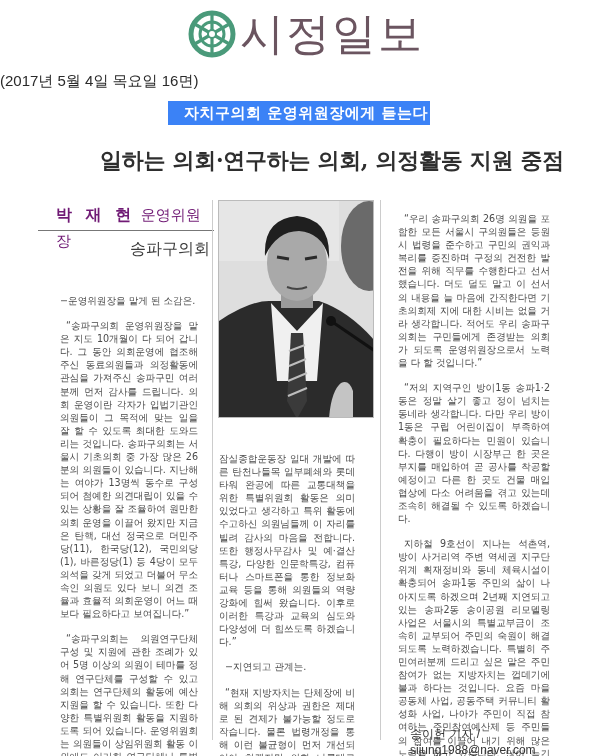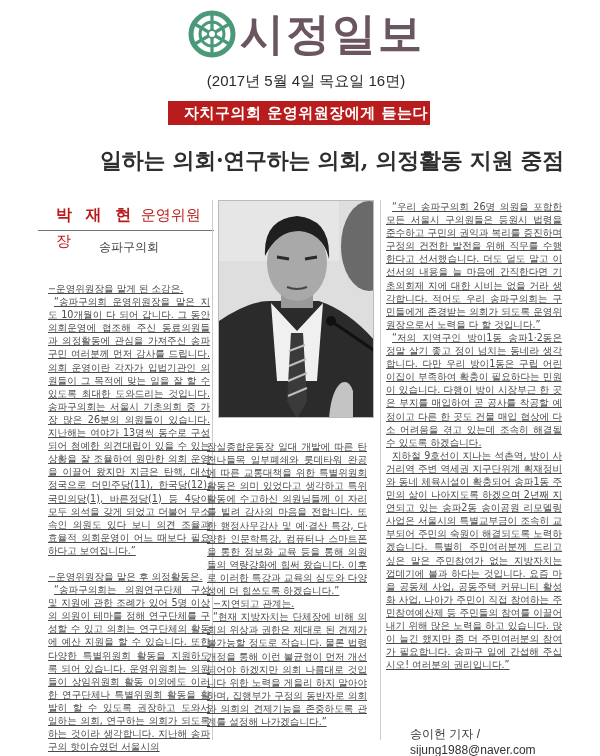--- a/index.html
+++ b/index.html
@@ -1,37 +1,37 @@
 <!DOCTYPE html>
 <html><head>
   <meta charset="utf-8">
   <style>
     * { box-sizing: border-box; margin: 0; padding: 0; }
     html, body { width: 600px; height: 756px; background: #ffffff; overflow: hidden; }
     body { position: relative; font-family: "DejaVu Sans", sans-serif; color: #3a3a3a; }
 
     .masthead { position: absolute; left: 0; top: 0; width: 600px; height: 70px; }
     .logo-mark { position: absolute; left: 188px; top: 10px; width: 48px; height: 48px; }
-    .logo-title { position: absolute; left: 240px; top: 4px; font-family: "DejaVu Sans", sans-serif; font-weight: bold; font-size: 44px; letter-spacing: 2px; color: #6b5560; line-height: 60px; }
+    .logo-title { position: absolute; left: 240px; top: 4px; font-family: "DejaVu Sans", sans-serif; font-weight: normal; font-size: 44px; letter-spacing: 2px; color: #6b5560; line-height: 60px; }
 
-    .issue-date { position: absolute; left: 0; width: 600px; top: 72px; text-align: center; font-family: "Liberation Sans", sans-serif; font-size: 15px; color: #2a2a2a; padding-left: 12px; }
+    .issue-date { position: absolute; left: 0; width: 600px; top: 72px; font-family: "Liberation Sans", sans-serif; font-size: 15px; color: #2a2a2a; }
 
-    .section-banner { position: absolute; left: 168px; top: 101px; width: 262px; height: 24px; background: #b91c1c; color: #ffffff; font-size: 15px; font-weight: bold; line-height: 24px; padding-left: 16px; letter-spacing: 0.5px; }
+    .section-banner { position: absolute; left: 168px; top: 101px; width: 262px; height: 24px; background: #3b82f6; color: #ffffff; font-size: 15px; font-weight: bold; line-height: 24px; padding-left: 16px; letter-spacing: 0.5px; }
 
     .headline { position: absolute; left: 0; width: 600px; top: 146px; text-align: center; font-family: "DejaVu Serif", serif; font-size: 22px; font-weight: bold; color: #2e2e2e; letter-spacing: -0.3px; margin-left: 32px; }
 
     .byline-block { position: absolute; left: 48px; top: 202px; width: 164px; }
-    .byline-name { font-size: 16px; font-weight: bold; color: #b91c1c; padding-left: 8px; height: 28px; line-height: 26px; }
+    .byline-name { font-size: 16px; font-weight: bold; color: #701a75; padding-left: 8px; height: 28px; line-height: 26px; }
     .byline-name .name { letter-spacing: 4px; }
     .byline-name .role { font-weight: normal; font-size: 15px; letter-spacing: 0; }
     .byline-rule { border-top: 1px solid #777; width: 176px; margin-left: -10px; }
-    .byline-org { text-align: center; font-size: 12px; color: #3c3c3c; padding-top: 8px; padding-right: 2px; }
+    .byline-org { text-align: right; font-size: 16px; color: #3c3c3c; padding-top: 8px; padding-right: 2px; }
 
     .col { position: absolute; font-family: "DejaVu Sans", sans-serif; font-size: 9.6px; line-height: 13.1px; color: #4a4a4a; text-align: justify; }
-    .col p { margin: 0; text-decoration: underline; }
+    .col p { margin: 12px; }
     .col p.q { text-indent: 6px; }
     .col p.gap { margin-top: 13px; }
     .col-left { left: 48px; top: 282px; width: 162px; }
     .col-mid { left: 207px; top: 440px; width: 160px; }
     .col-right { left: 386px; top: 200px; width: 176px; }
 
     .col-divider { position: absolute; width: 1px; background: #cccccc; }
 
     .photo { position: absolute; left: 218px; top: 200px; width: 156px; height: 218px; background: #d8d8d8; overflow: hidden; border: 1px solid #bbb; }
 
@@ -93,21 +93,20 @@
     <path d="M110 218 Q112 190 122 182 Q130 178 134 190 L134 218 Z" fill="#c4c4c4"></path>
   </svg>
 </div>
 
 <div class="col-divider" style="left:212px; top:200px; height:540px;"></div>
 <div class="col-divider" style="left:380px; top:200px; height:540px;"></div>
 
 <div class="col col-left">
   <p>−운영위원장을 맡게 된 소감은.</p>
   <p class="q">“송파구의회 운영위원장을 맡은 지도 10개월이 다 되어 갑니다. 그 동안 의회운영에 협조해 주신 동료의원들과 의정활동에 관심을 가져주신 송파구민 여러분께 먼저 감사를 드립니다. 의회 운영이란 각자가 입법기관인 의원들이 그 목적에 맞는 일을 잘 할 수 있도록 최대한 도와드리는 것입니다. 송파구의회는 서울시 기초의회 중 가장 많은 26분의 의원들이 있습니다. 지난해는 여야가 13명씩 동수로 구성되어 첨예한 의견대립이 있을 수 있는 상황을 잘 조율하여 원만한 의회 운영을 이끌어 왔지만 지금은 탄핵, 대선 정국으로 더민주당(11), 한국당(12), 국민의당(1), 바른정당(1) 등 4당이 모두 의석을 갖게 되었고 더불어 무소속인 의원도 있다 보니 의견 조율과 효율적 의회운영이 어느 때보다 필요하다고 보여집니다.”</p>
-  <p class="gap">−운영위원장을 맡은 후 의정활동은.</p>
   <p class="q">“송파구의회는 의원연구단체 구성 및 지원에 관한 조례가 있어 5명 이상의 의원이 테마를 정해 연구단체를 구성할 수 있고 의회는 연구단체의 활동에 예산 지원을 할 수 있습니다. 또한 다양한 특별위원회 활동을 지원하도록 되어 있습니다. 운영위원회는 의원들이 상임위원회 활동 이외에도 이러한 연구단체나 특별위원회 활동을 활발히 할 수 있도록 권장하고 도와서 일하는 의회, 연구하는 의회가 되도록 하는 것이라 생각합니다. 지난해 송파구의 핫이슈였던 서울시의</p>
 </div>
 
 <div class="col col-mid">
   <p>잠실종합운동장 일대 개발에 따른 탄천나들목 일부폐쇄와 롯데타워 완공에 따른 교통대책을 위한 특별위원회 활동은 의미 있었다고 생각하고 특위 활동에 수고하신 의원님들께 이 자리를 빌려 감사의 마음을 전합니다. 또한 행정사무감사 및 예·결산 특강, 다양한 인문학특강, 컴퓨터나 스마트폰을 통한 정보화 교육 등을 통해 의원들의 역량강화에 힘써 왔습니다. 이후로 이러한 특강과 교육의 심도와 다양성에 더 힘쓰도록 하겠습니다.”</p>
   <p class="q">−지연되고 관계는.</p>
   <p class="q">“현재 지방자치는 단체장에 비해 의회의 위상과 권한은 제대로 된 견제가 불가능할 정도로 작습니다. 물론 법령개정을 통해 이런 불균형이 먼저 개선되어야 하겠지만 의회 나름대로 것입니다 위한 노력을 게을리 하지 말아야 하며, 집행부가 구정의 동반자로 의회와 의회의 견제기능을 존중하도록 관계를 설정해 나가겠습니다.”</p>
 </div>
 
 <div class="col col-right">

